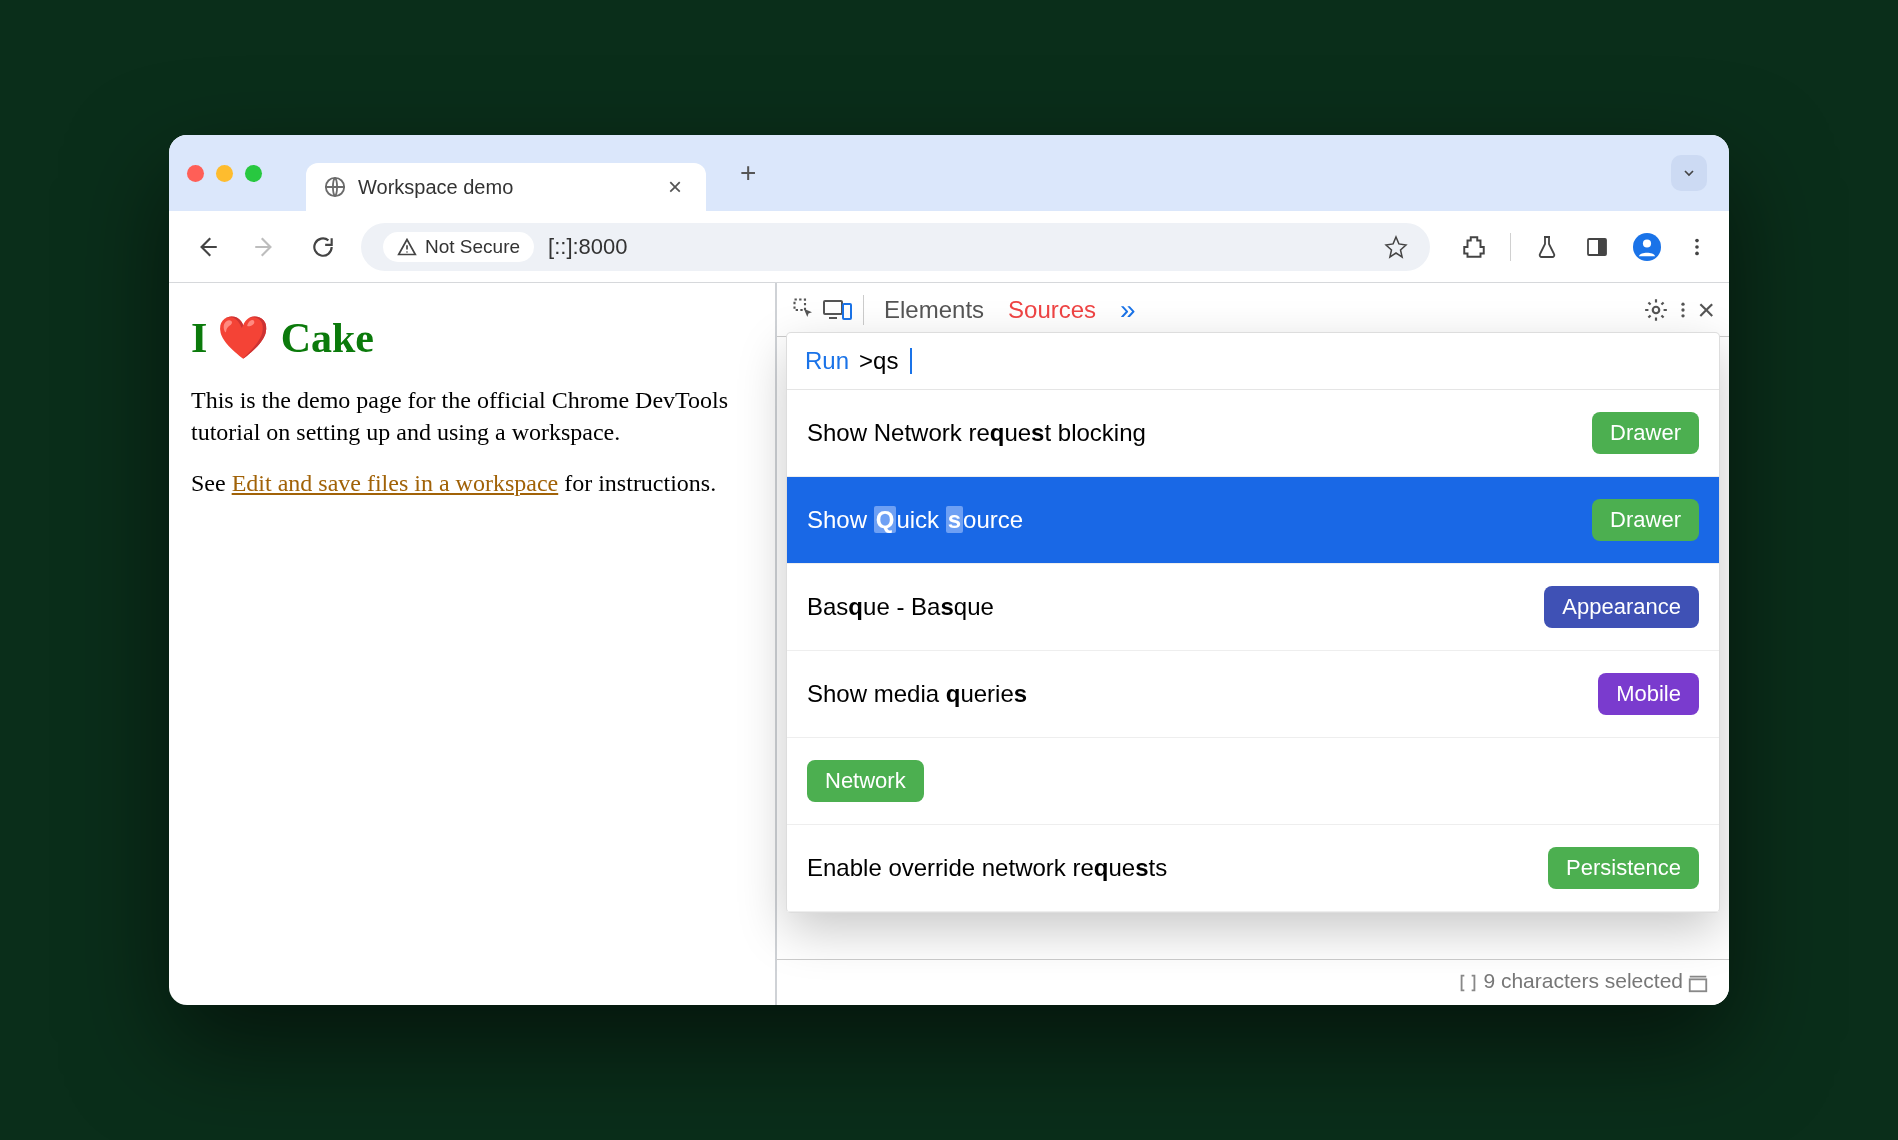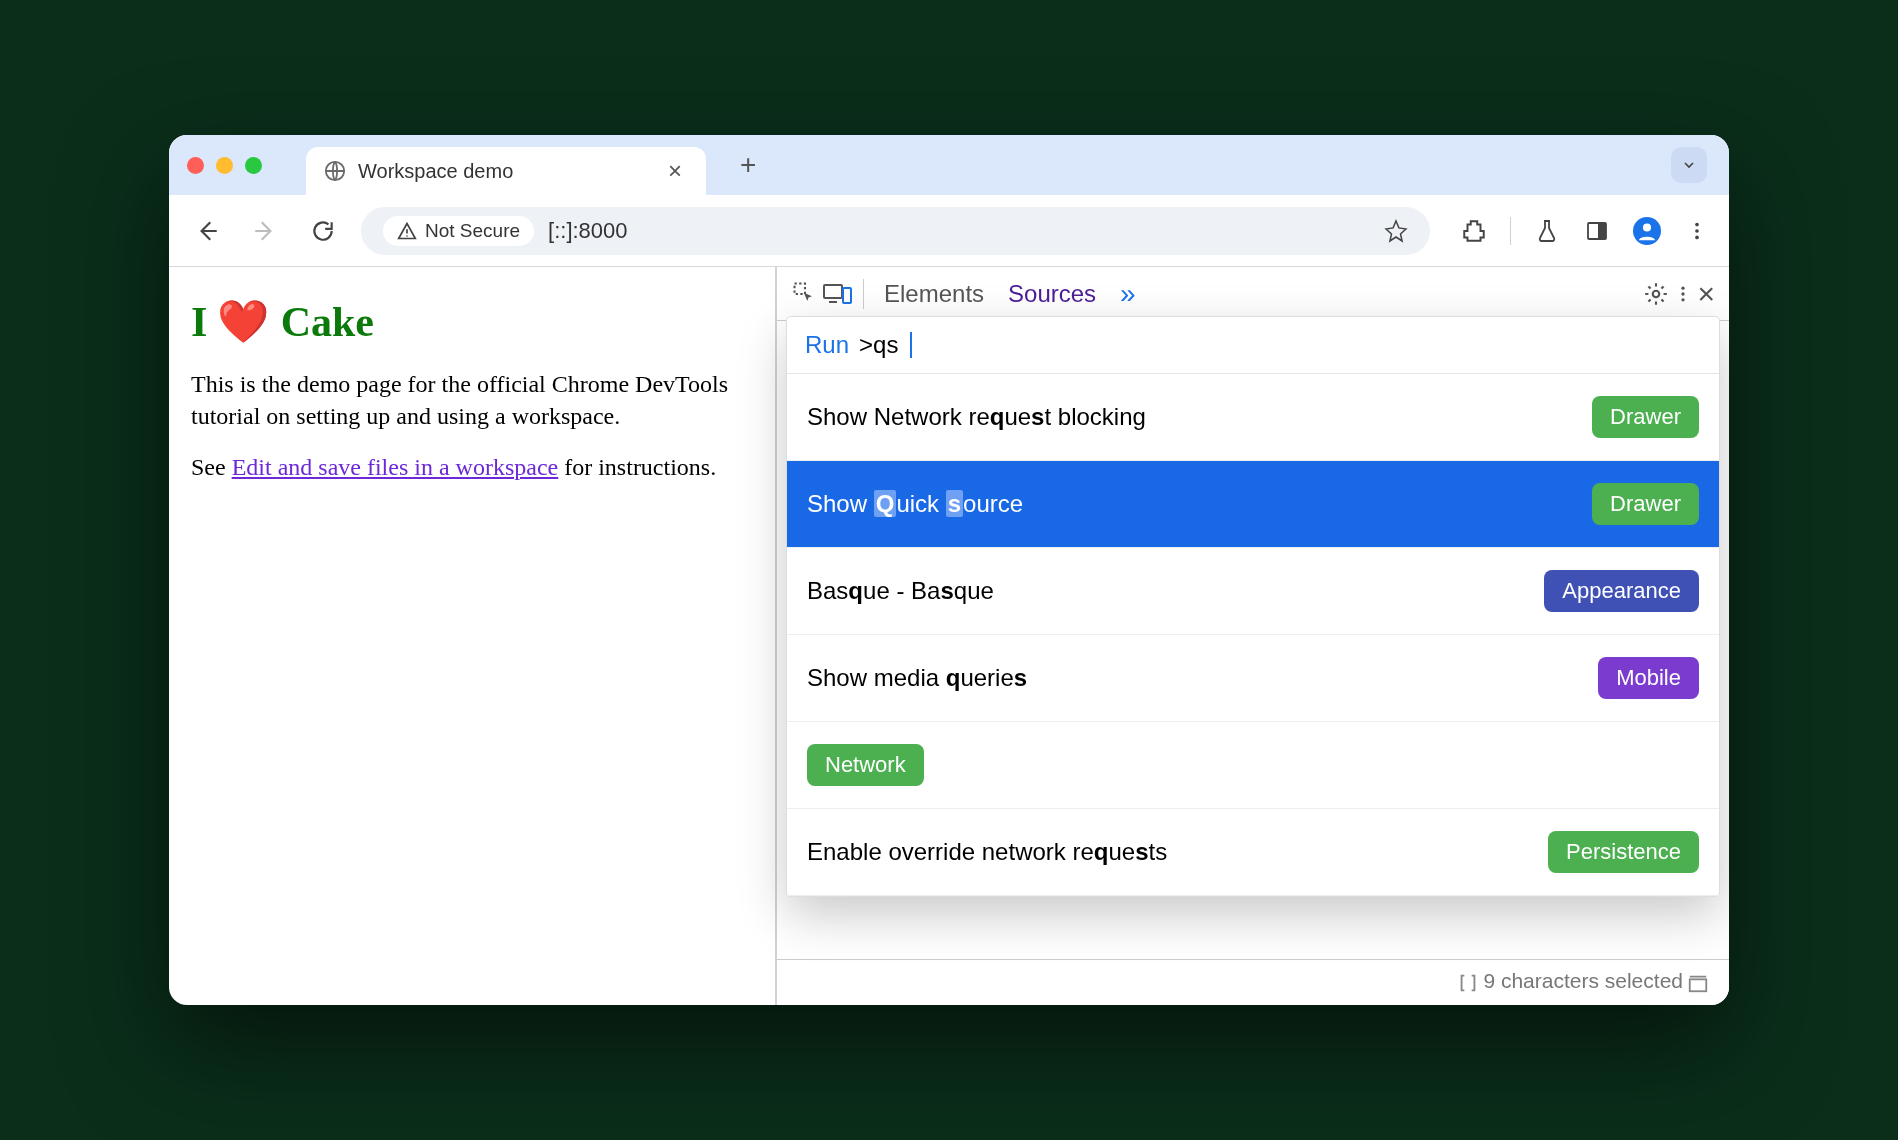--- a/index.html
+++ b/index.html
@@ -17,21 +17,21 @@
   height: 870px;
   background: #fff;
   border-radius: 18px;
   overflow: hidden;
   box-shadow: 0 40px 100px rgba(0,0,0,.55);
   display: flex;
   flex-direction: column;
 }
 .titlebar {
   background: #dbe7fb;
-  height: 60px;
+  height: 76px;
   display: flex;
   align-items: flex-end;
   padding: 0 18px;
   gap: 16px;
 }
 .traffic { display: flex; gap: 12px; align-self: center; margin-right: 28px; }
 .dot { width: 17px; height: 17px; border-radius: 50%; }
 .dot.red { background: #ff5f57; }
 .dot.yellow { background: #febc2e; }
 .dot.green { background: #28c840; }
@@ -86,36 +86,36 @@
 .content { flex: 1; display: flex; overflow: hidden; }
 .page {
   width: 608px;
   padding: 30px 22px;
   font-family: "Times New Roman", serif;
   overflow: auto;
   border-right: 2px solid #cfd2d6;
 }
 .page h1 { font-size: 42px; color: #0b7a0b; font-weight: bold; margin-bottom: 22px; }
 .page p { font-size: 24px; line-height: 1.35; margin-bottom: 18px; }
-.page a { color: #6d28d9; text-decoration: underline; }
+.page a { color: #a16207; text-decoration: underline; }
 .devtools { flex: 1; display: flex; flex-direction: column; position: relative; background: #fff; }
 .dttabs {
   height: 54px;
   display: flex;
   align-items: center;
   padding: 0 14px;
   gap: 4px;
   border-bottom: 1px solid #ccc;
   font-size: 24px;
   color: #555;
 }
 .dttabs .icon { display: flex; align-items: center; }
 .dttabs .sep { width: 1px; height: 30px; background: #ccc; margin: 0 6px; }
 .dttabs .tabitem { padding: 8px 10px; }
-.dttabs .active { color: #4c1d95; }
+.dttabs .active { color: #ef4444; }
 .dttabs .spacer { flex: 1; }
 .cmdpanel {
   position: absolute;
   top: 50px; left: 10px; right: 10px;
   background: #fff;
   border-radius: 4px;
   box-shadow: 0 0 0 1px #ddd, 0 18px 50px rgba(0,0,0,.22);
 }
 .cmdhead {
   display: flex;

